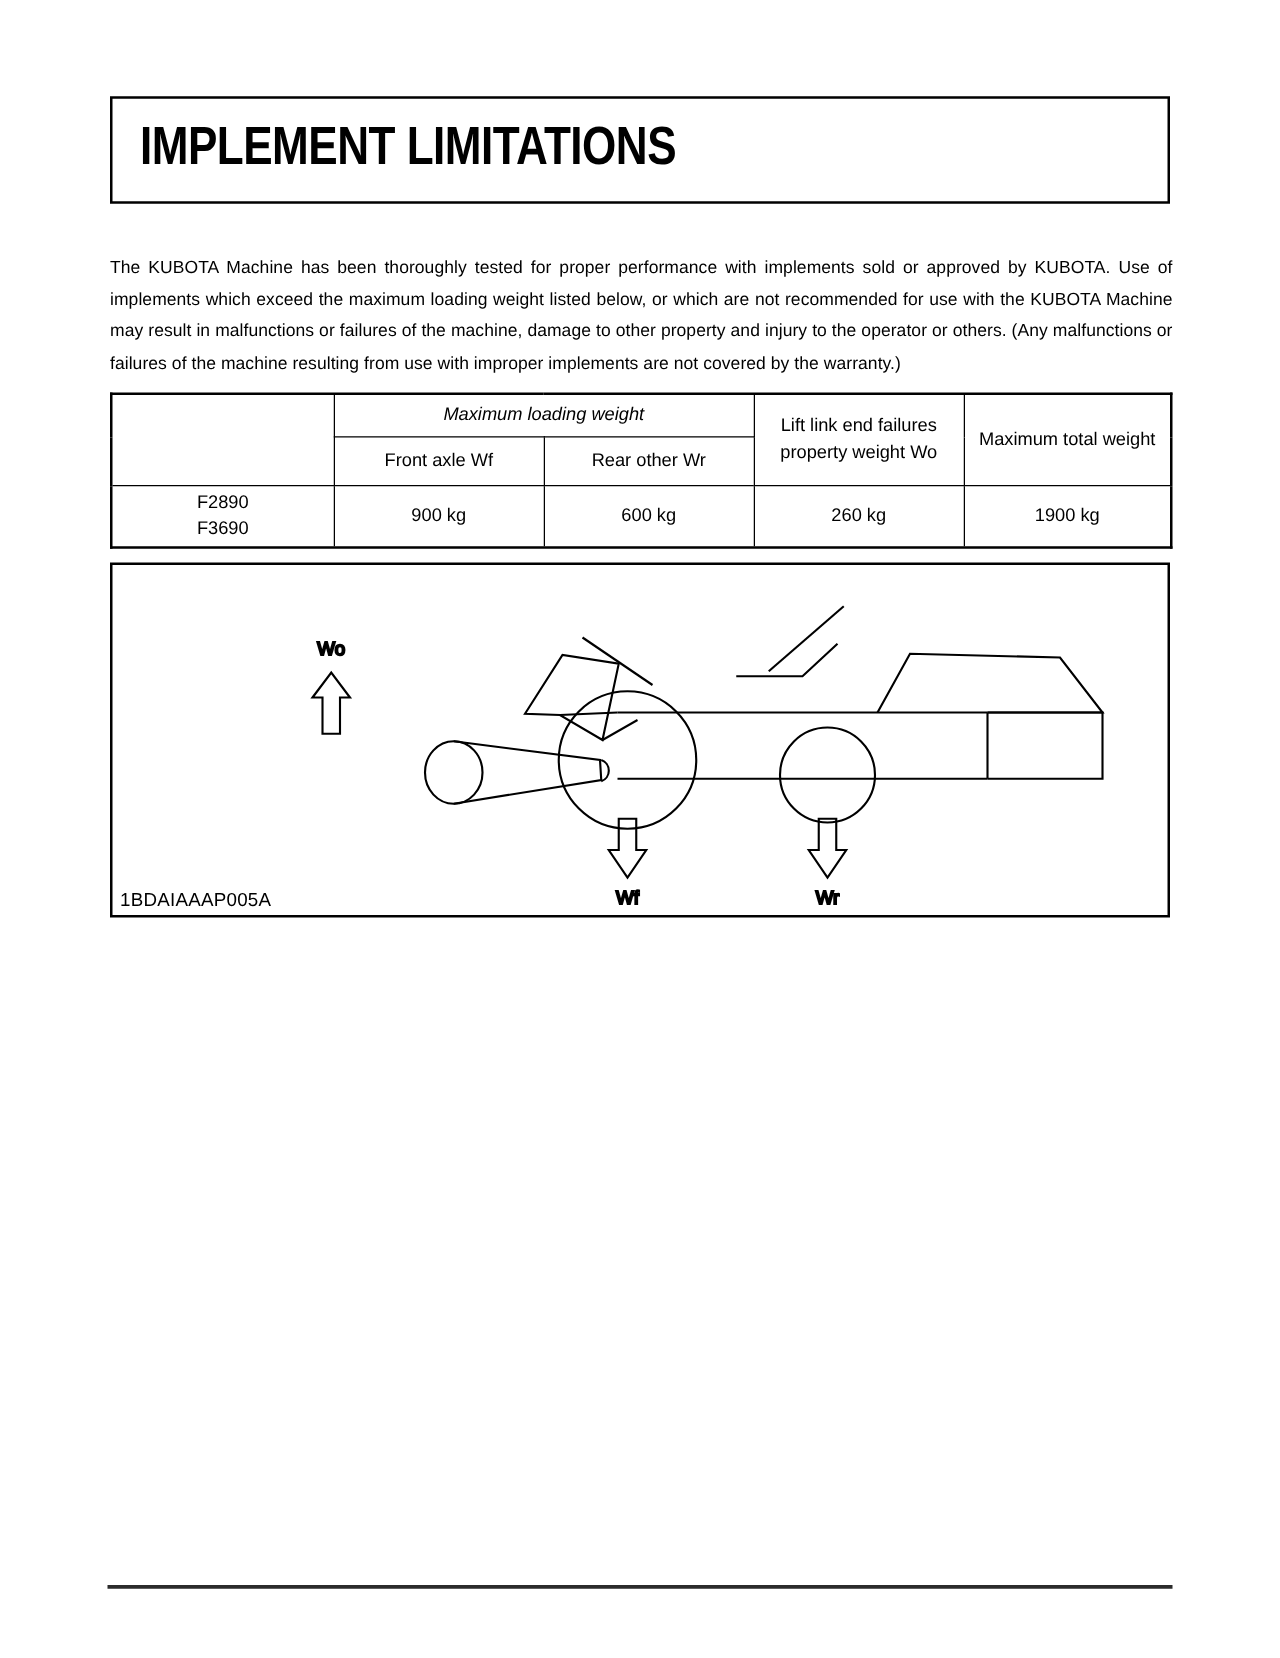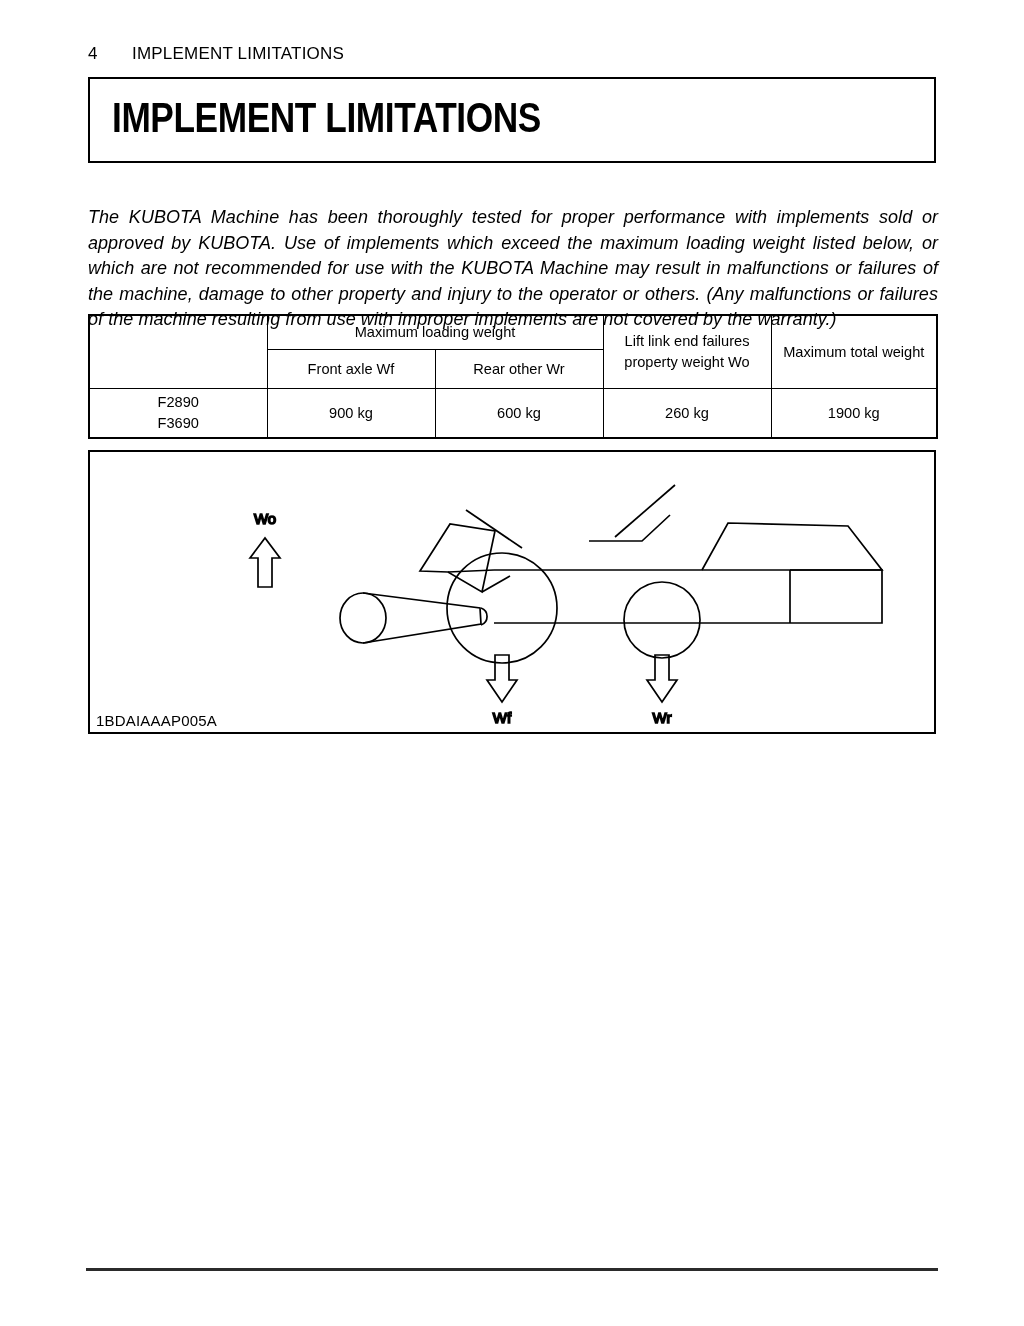--- a/index.html
+++ b/index.html
@@ -61,25 +61,24 @@
     transform: scaleX(0.82);
     transform-origin: left top;
     white-space: nowrap;
   }
   
   .body-para {
     position: absolute;
     left: 88px;
     top: 187px;
     width: 850px;
-    font-size: 18px;
+    font-size: 14px;
     line-height: 25.6px;
     text-align: justify;
     letter-spacing: 0.05px;
-    font-style: italic;
   }
   
   .spec-table {
     position: absolute;
     left: 88px;
     top: 314px;
     width: 848px;
     border-collapse: collapse;
     table-layout: fixed;
     font-size: 14.6px;
@@ -93,21 +92,21 @@
   }
   .spec-table .outer-l { border-left-width: 2px; }
   .spec-table .outer-r { border-right-width: 2px; text-align: center; }
   .spec-table .outer-t { border-top-width: 2px; }
   .spec-table .outer-b { border-bottom-width: 2px; }
   .c-model   { width: 178px; }
   .c-front   { width: 168px; }
   .c-rear    { width: 168px; }
   .c-lift    { width: 168px; }
   .c-total   { width: 166px; }
-  .h-group   { height: 33px; }
+  .h-group   { height: 33px; font-style: italic; }
   .h-sub     { height: 38px; }
   .h-data    { height: 48px; }
   .model-cell {
     text-align: center;
     padding-right: 26px;
   }
   .model-cell .ln { display: block; }
   
   .figure-box {
     position: absolute;
@@ -147,23 +146,20 @@
     font-family: "Liberation Sans", sans-serif;
     font-size: 15px;
     fill: #000;
   }
 </style>
 </head>
 <body>
 
 <div class="page">
 
-  <div class="running-header">
-    <span class="page-num">4</span><span>IMPLEMENT LIMITATIONS</span>
-  </div>
 
   <div class="title-box">
     <div class="title-text">IMPLEMENT LIMITATIONS</div>
   </div>
 
   <p class="body-para">The KUBOTA Machine has been thoroughly tested for proper performance with implements sold or approved by KUBOTA. Use of implements which exceed the maximum loading weight listed below, or which are not recommended for use with the KUBOTA Machine may result in malfunctions or failures of the machine, damage to other property and injury to the operator or others. (Any malfunctions or failures of the machine resulting from use with improper implements are not covered by the warranty.)</p>
 
   <table class="spec-table">
     <colgroup>
       <col class="c-model">

